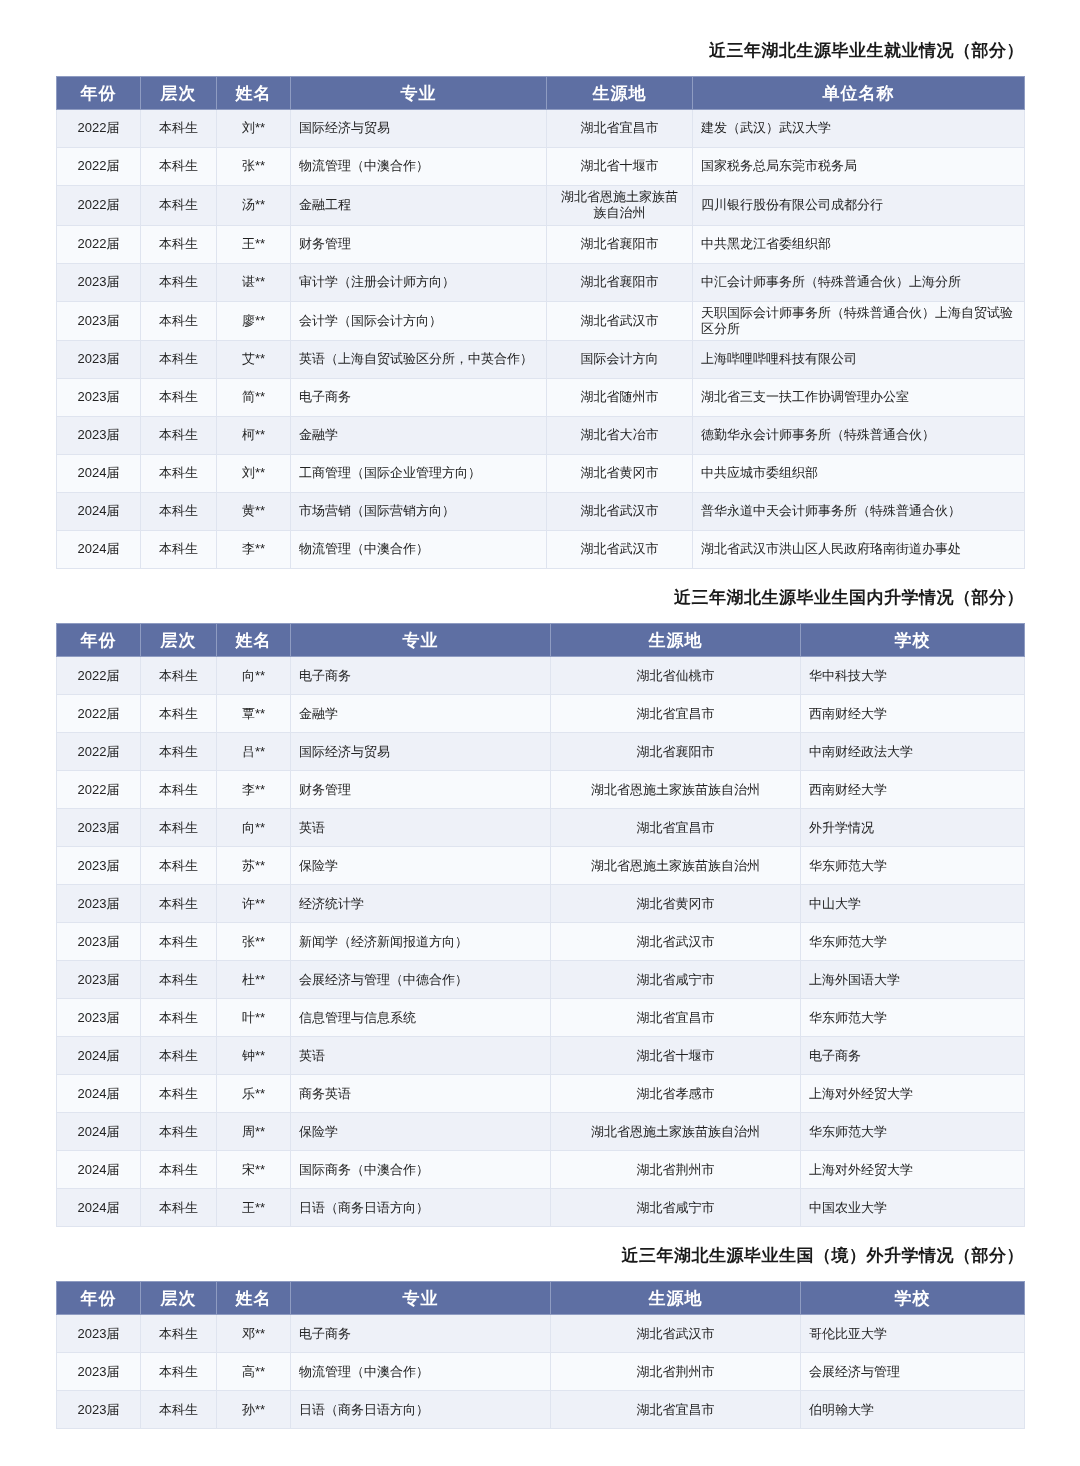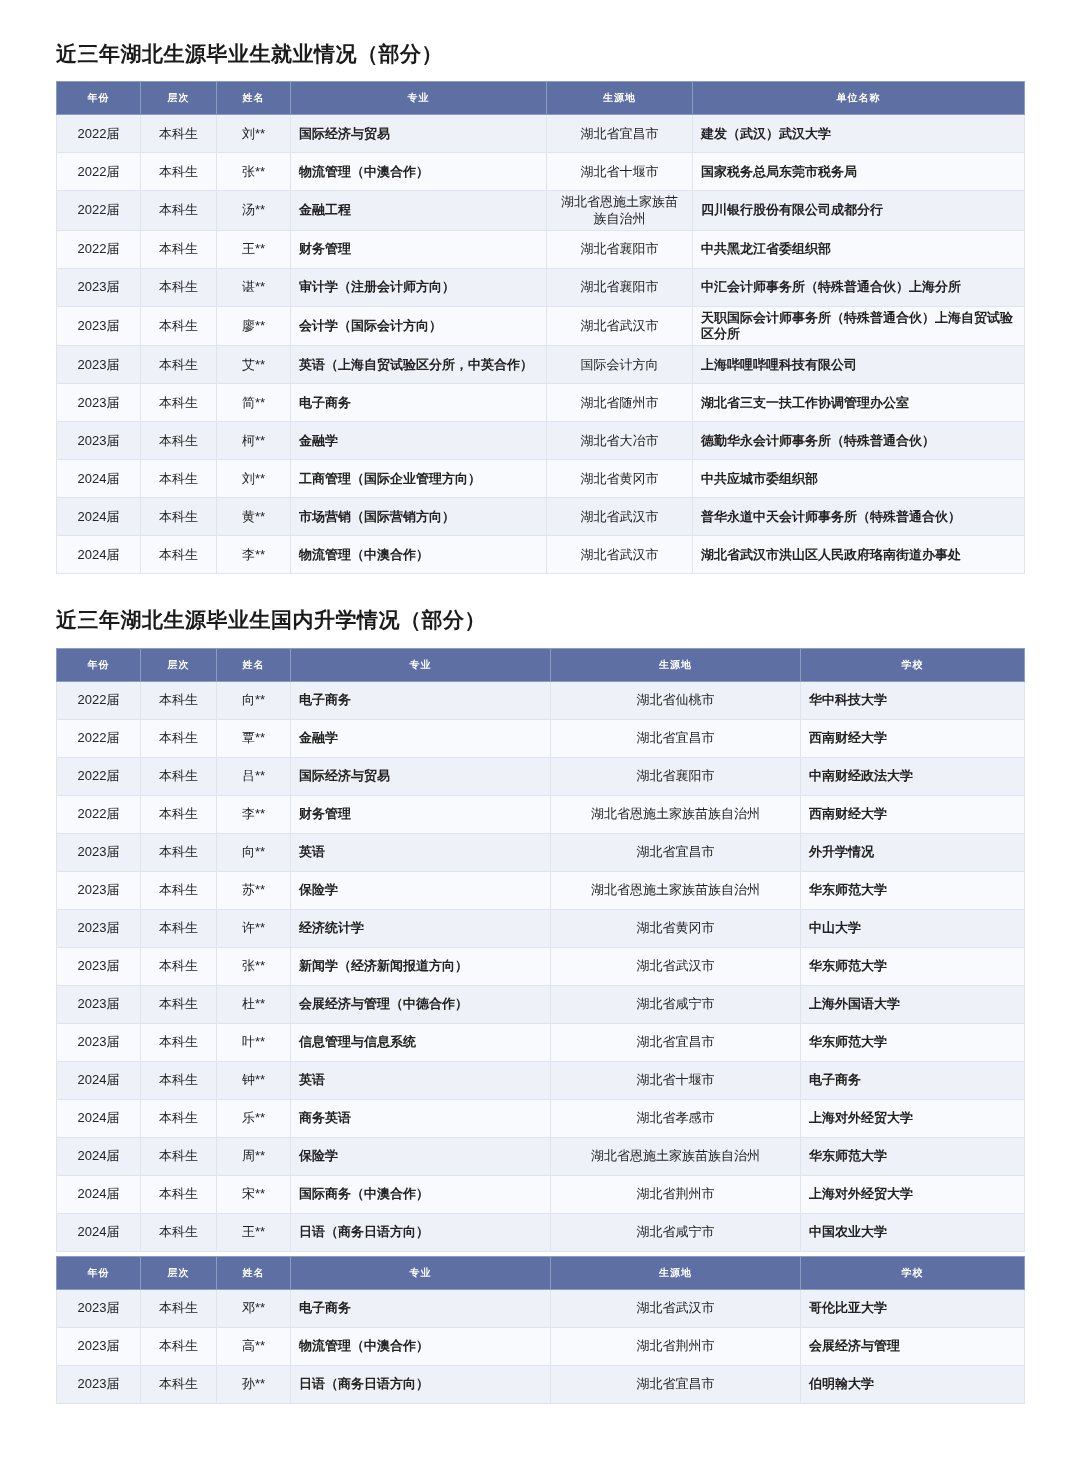--- a/index.html
+++ b/index.html
@@ -16,42 +16,42 @@
   }
   .page {
     width: 1080px;
     box-sizing: border-box;
     padding: 26px 56px 30px 56px;
   }
   .section {
     margin-bottom: 4px;
   }
   .section-title {
-    text-align: left;
-    font-size: 21px;
+    text-align: right;
+    font-size: 17px;
     font-weight: bold;
     color: #1a1a1a;
     letter-spacing: 0.5px;
     margin: 14px 0 14px 0;
     line-height: 1.3;
   }
   .section + .section .section-title {
-    margin-top: 32px;
+    margin-top: 18px;
   }
   table.data-table {
     width: 968px;
     border-collapse: collapse;
     table-layout: fixed;
     font-size: 13px;
   }
   table.data-table th {
     background: #5e6fa3;
     color: #ffffff;
     font-weight: bold;
-    font-size: 10px;
+    font-size: 17px;
     height: 30px;
     border: 1px solid #8f9cc2;
     text-align: center;
     vertical-align: middle;
     letter-spacing: 1px;
   }
   table.data-table td {
     border: 1px solid #dfe4ef;
     height: 31px;
     padding: 3px 8px;
@@ -60,21 +60,21 @@
     font-size: 13px;
     line-height: 1.25;
   }
   table.data-table tr.row-even td {
     background: #eef1f8;
   }
   table.data-table tr.row-odd td {
     background: #f8fafd;
   }
   td.c { text-align: center; }
-  td.l { text-align: left; font-weight: bold; }
+  td.l { text-align: left; }
 </style>
 </head>
 <body>
 
 <div class="page">
   <div id="sections-root">
       <div class="section">
         <div class="section-title">近三年湖北生源毕业生就业情况（部分）</div>
         <table class="data-table">
           <colgroup>
@@ -334,20 +334,21 @@
               <td class="c">本科生</td>
               <td class="c">王**</td>
               <td class="l">日语（商务日语方向）</td>
               <td class="c">湖北省咸宁市</td>
               <td class="l">中国农业大学</td>
             </tr>
           </tbody>
         </table>
       </div>
       <div class="section">
+        <div class="section-title">近三年湖北生源毕业生国（境）外升学情况（部分）</div>
         <table class="data-table">
           <colgroup>
             <col style="width: 84px;">
             <col style="width: 76px;">
             <col style="width: 74px;">
             <col style="width: 260px;">
             <col style="width: 250px;">
             <col style="width: 224px;">
           </colgroup>
           <thead>

